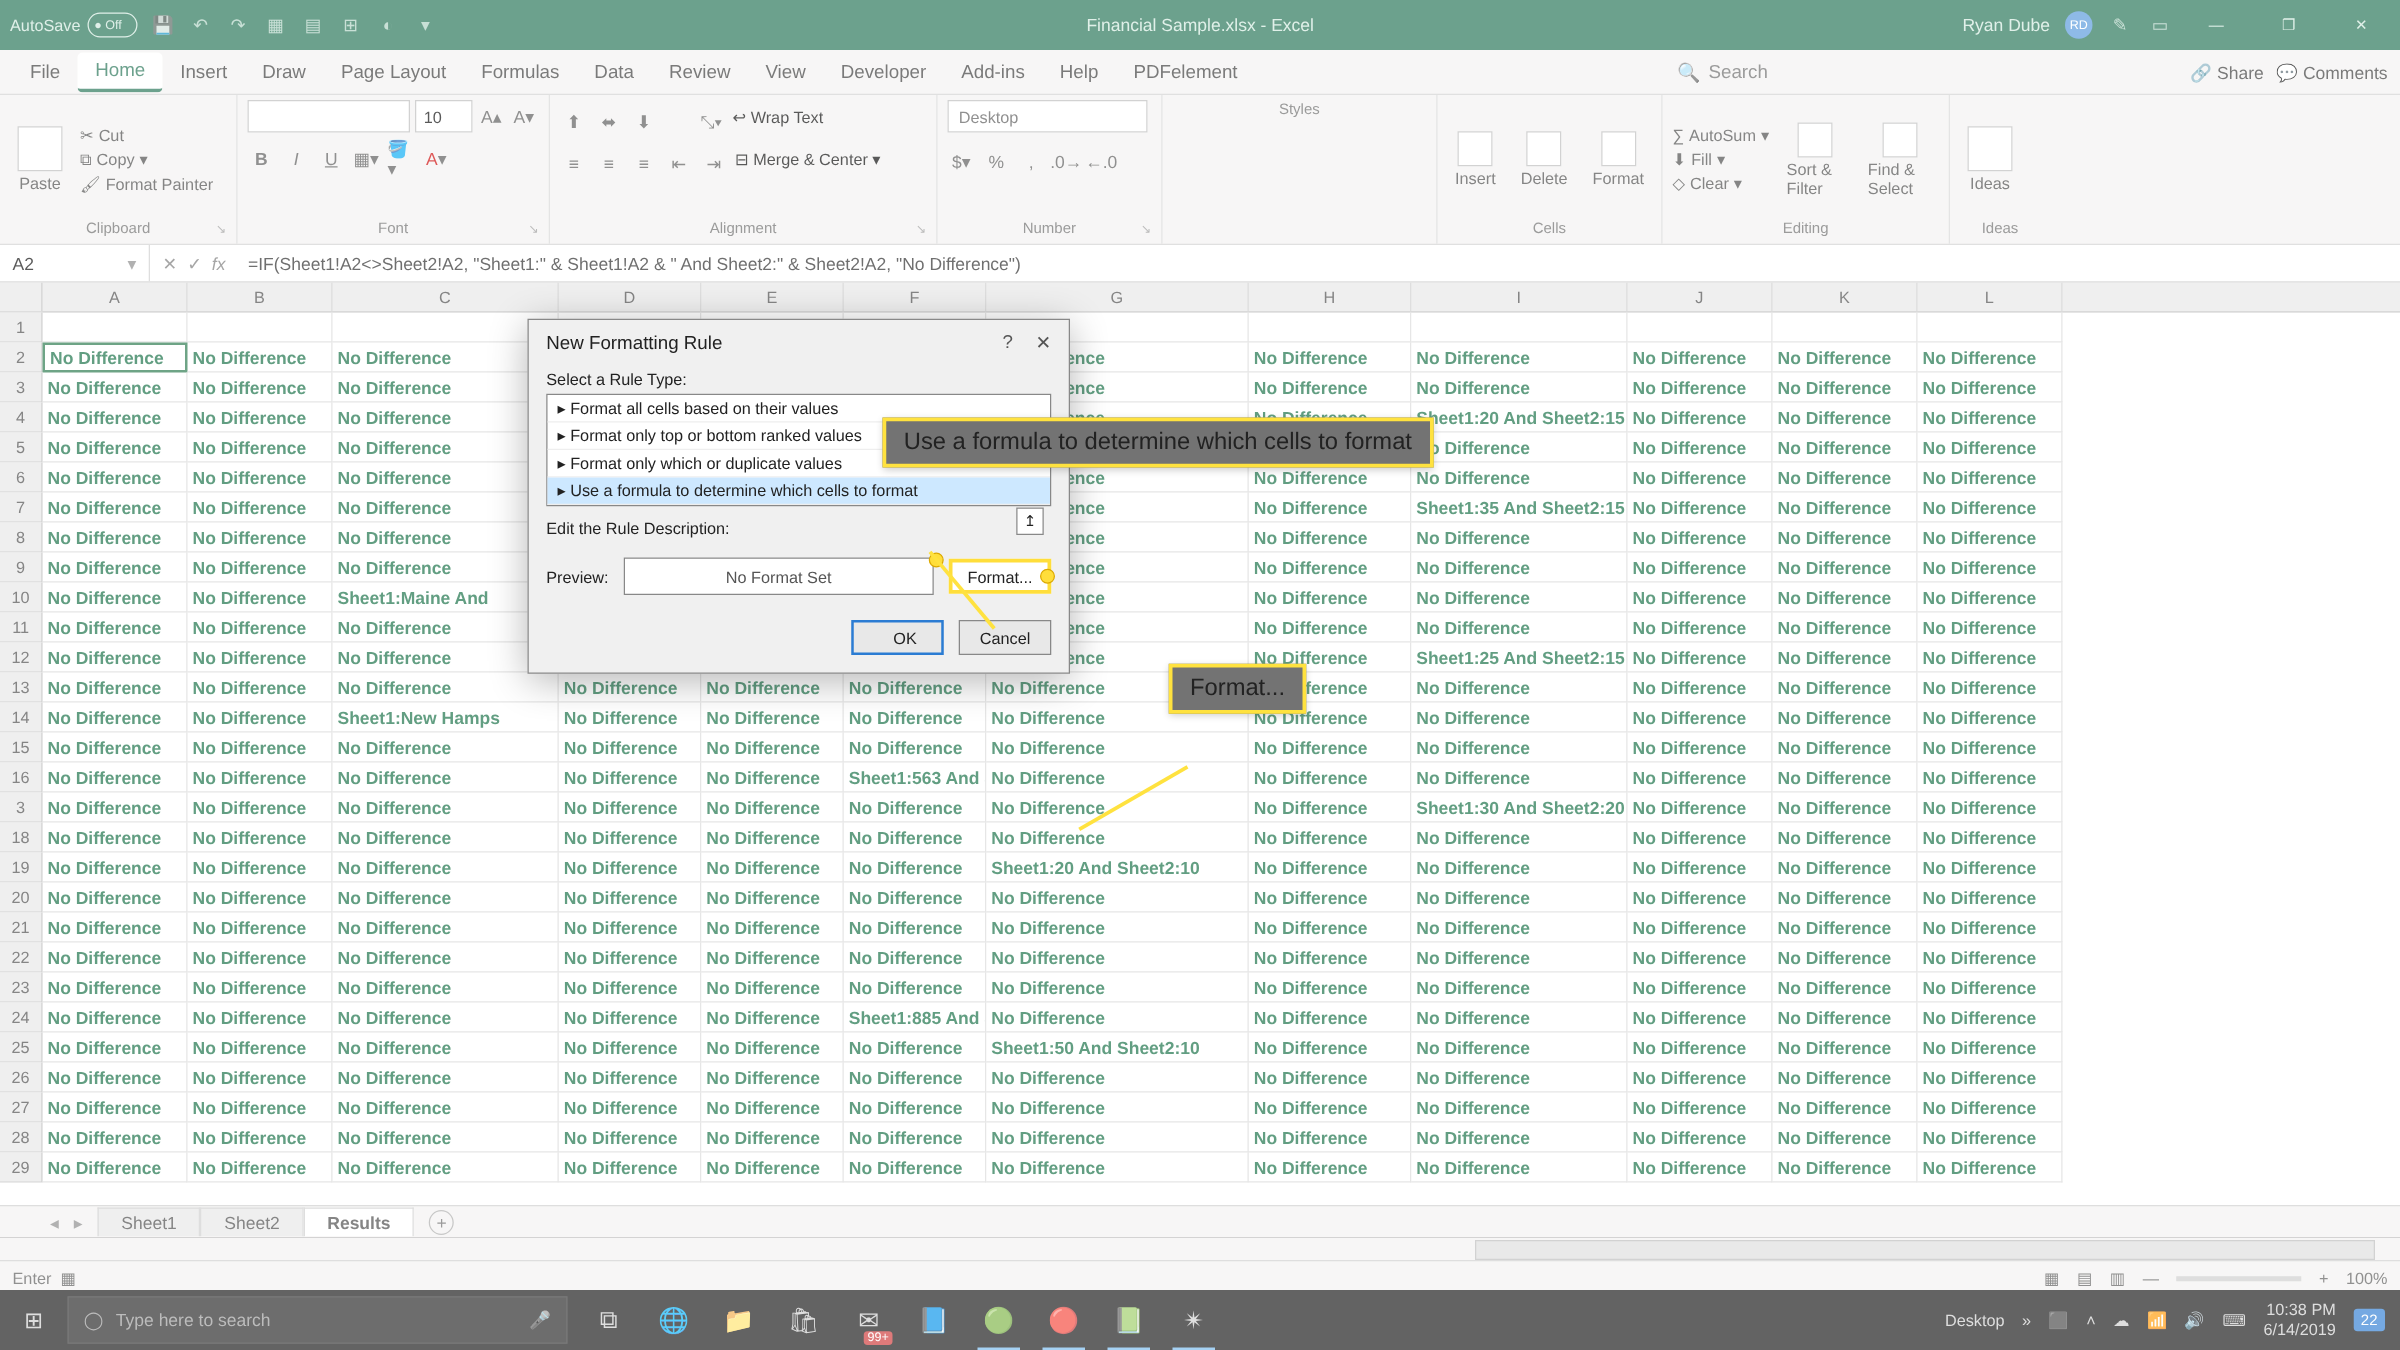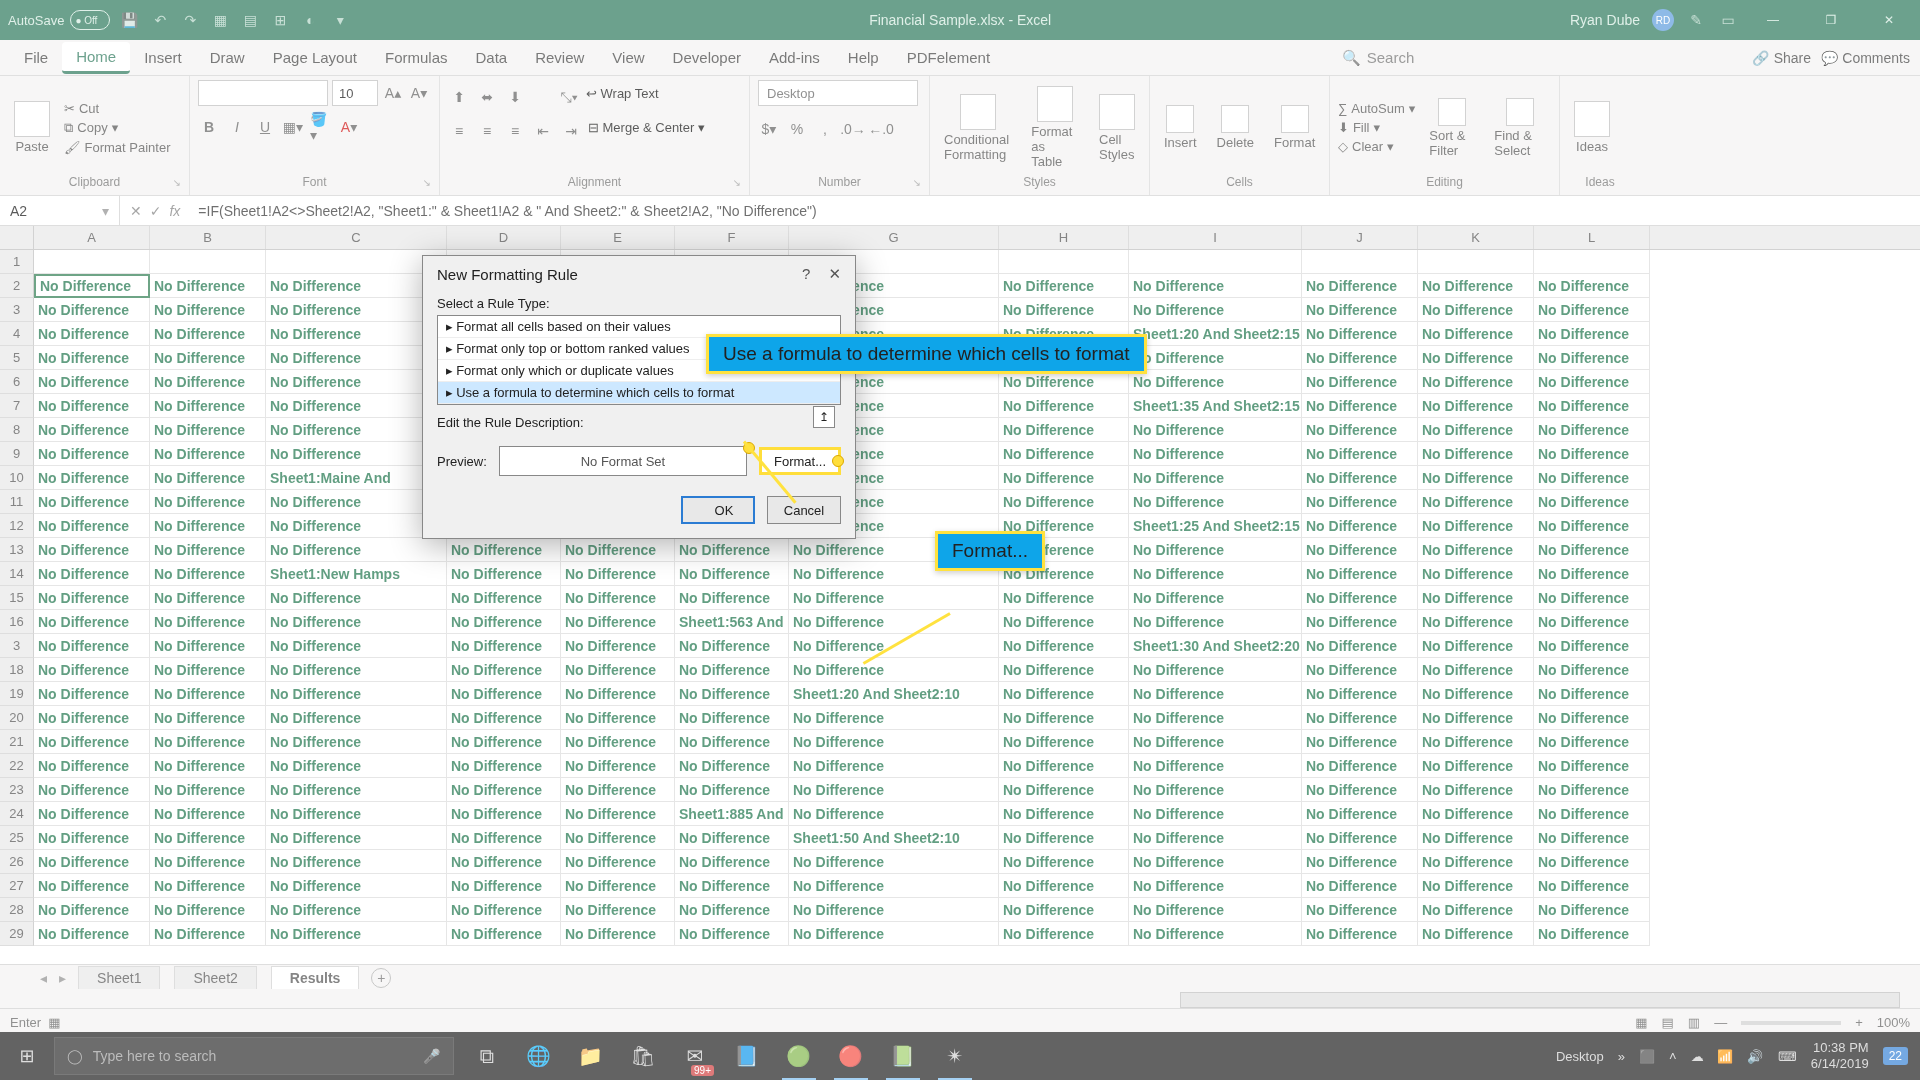--- a/index.html
+++ b/index.html
@@ -100,21 +100,21 @@
 .range-ico{width:22px;height:22px;border:1px solid #888;background:#fff;display:flex;align-items:center;justify-content:center;font-size:12px;}
 .preview-row{display:flex;align-items:center;gap:12px;margin-top:18px;}
 .preview-box{flex:1;height:30px;border:1px solid #888;background:#fff;display:flex;align-items:center;justify-content:center;font-size:13px;color:#555;}
 .btn{height:28px;padding:0 16px;border:1px solid #888;background:#e8e8e8;font-size:13px;display:flex;align-items:center;justify-content:center;}
 .btn.primary{border:2px solid #2b7cd3;padding-left:28px;}
 .dlg-actions{display:flex;justify-content:flex-end;gap:12px;margin-top:20px;}
 .format-btn-hl{border:3px solid #ffde3b;background:#fff;padding:0 12px;position:relative;}
 .dot{width:12px;height:12px;background:#ffde3b;border:1px solid #dca900;border-radius:50%;position:absolute;}
 
 
-.callout{position:absolute;background:#0ea5e9;border:3px solid #ffe23f;padding:6px 14px;font-size:19px;color:#222;z-index:20;box-shadow:0 2px 6px rgba(0,0,0,.2);}
+.callout{position:absolute;background:#737373;border:3px solid #ffe23f;padding:6px 14px;font-size:19px;color:#222;z-index:20;box-shadow:0 2px 6px rgba(0,0,0,.2);}
 .callout-line{position:absolute;background:#ffe23f;height:3px;z-index:15;}
 
 </style>
 </head>
 <body>
 
 <div class="titlebar">
   <div class="left">
     <div class="autosave">
       <span>AutoSave</span>
@@ -239,34 +239,20 @@
         <span class="mini">$▾</span>
         <span class="mini">%</span>
         <span class="mini">,</span>
         <span class="mini">.0→</span>
         <span class="mini">←.0</span>
       </div>
     </div>
     <div class="rgroup-label"><span>Number</span><span class="launcher">↘</span></div>
   </div>
   <div class="rgroup" style="width:220px">
-    <div class="rgroup-body">
-      <div class="ribb-btn">
-          <div class="ribb-ico big"></div>
-          <span>Conditional Formatting</span>
-        </div>
-      <div class="ribb-btn">
-          <div class="ribb-ico big"></div>
-          <span>Format as Table</span>
-        </div>
-      <div class="ribb-btn">
-          <div class="ribb-ico big"></div>
-          <span>Cell Styles</span>
-        </div>
-    </div>
     <div class="rgroup-label"><span>Styles</span></div>
   </div>
   <div class="rgroup" style="width:180px">
     <div class="rgroup-body">
       <div class="ribb-btn">
           <div class="ribb-ico"></div>
           <span>Insert</span>
         </div>
       <div class="ribb-btn">
           <div class="ribb-ico"></div>
@@ -772,21 +758,21 @@
         <div class="cell" style="width: 116px;">No Difference</div>
         <div class="cell" style="width: 116px;">No Difference</div>
         <div class="cell" style="width: 116px;">No Difference</div>
       </div>
     </div>
 </div>
 
 <div class="sheet-tabs">
   <span style="color:#888;margin-right:10px">◂</span>
   <span style="color:#888;margin-right:10px">▸</span>
-  <div id="sheet-tabs-slot" style="display:flex;gap:14px">
+  <div id="sheet-tabs-slot" style="display:flex;gap:0">
       <div class="stab">Sheet1</div>
       <div class="stab">Sheet2</div>
       <div class="stab active">Results</div>
     </div>
   <span style="margin-left:10px;border:1px solid #aaa;border-radius:50%;width:20px;height:20px;display:flex;align-items:center;justify-content:center;color:#666">+</span>
 </div>
 <div class="hscroll-track"></div>
 
 <div class="statusbar">
   <div><span>Enter</span>&nbsp;&nbsp;<span>▦</span></div>

